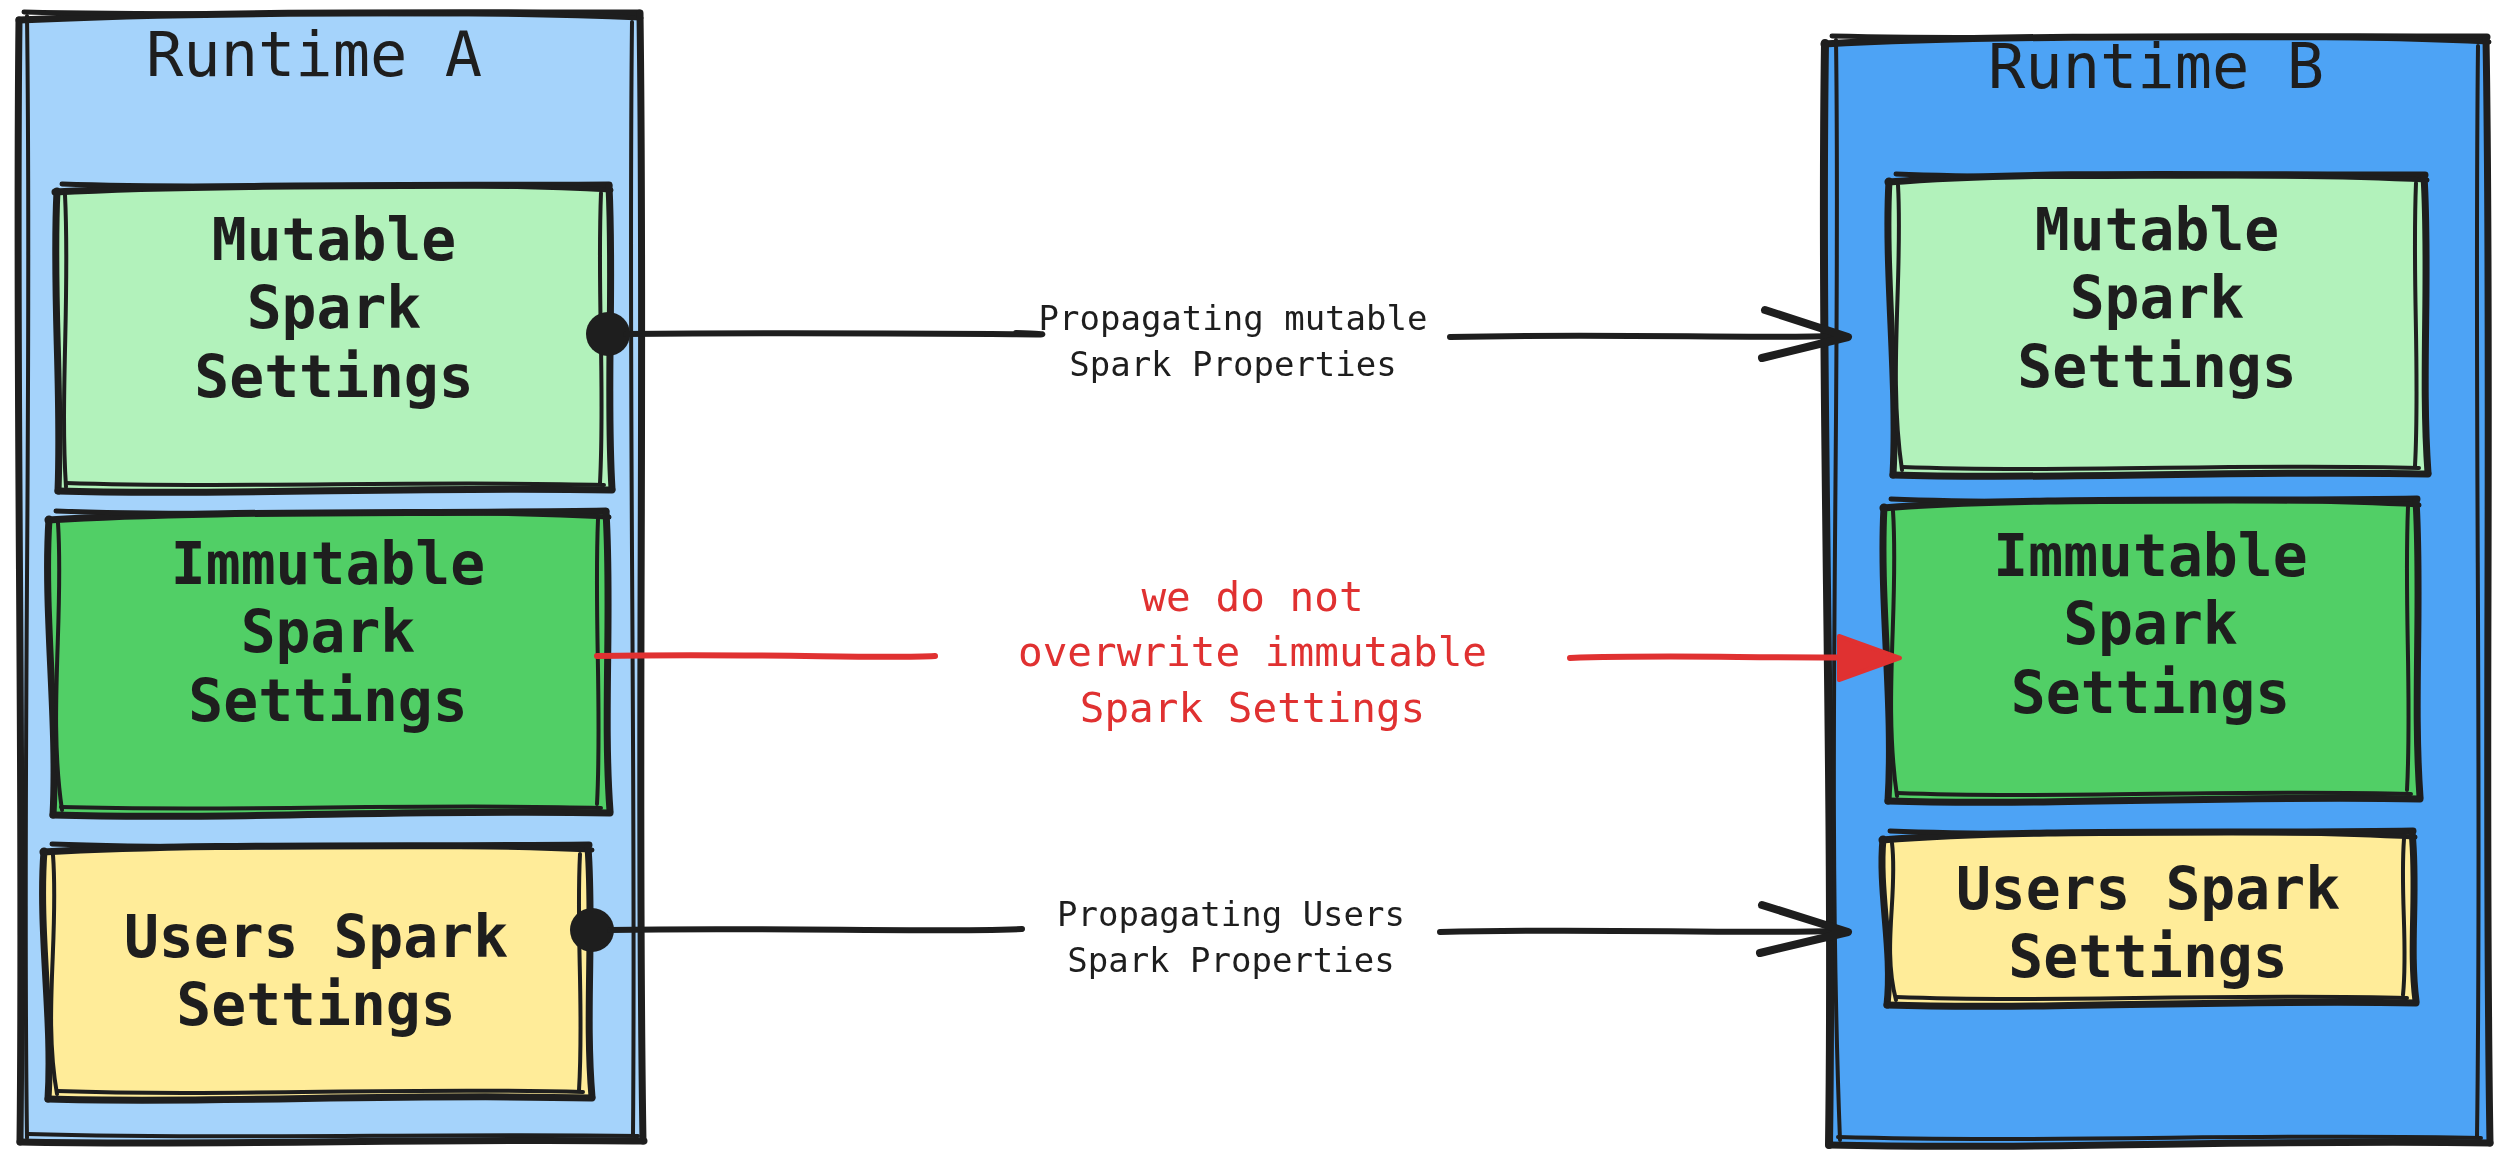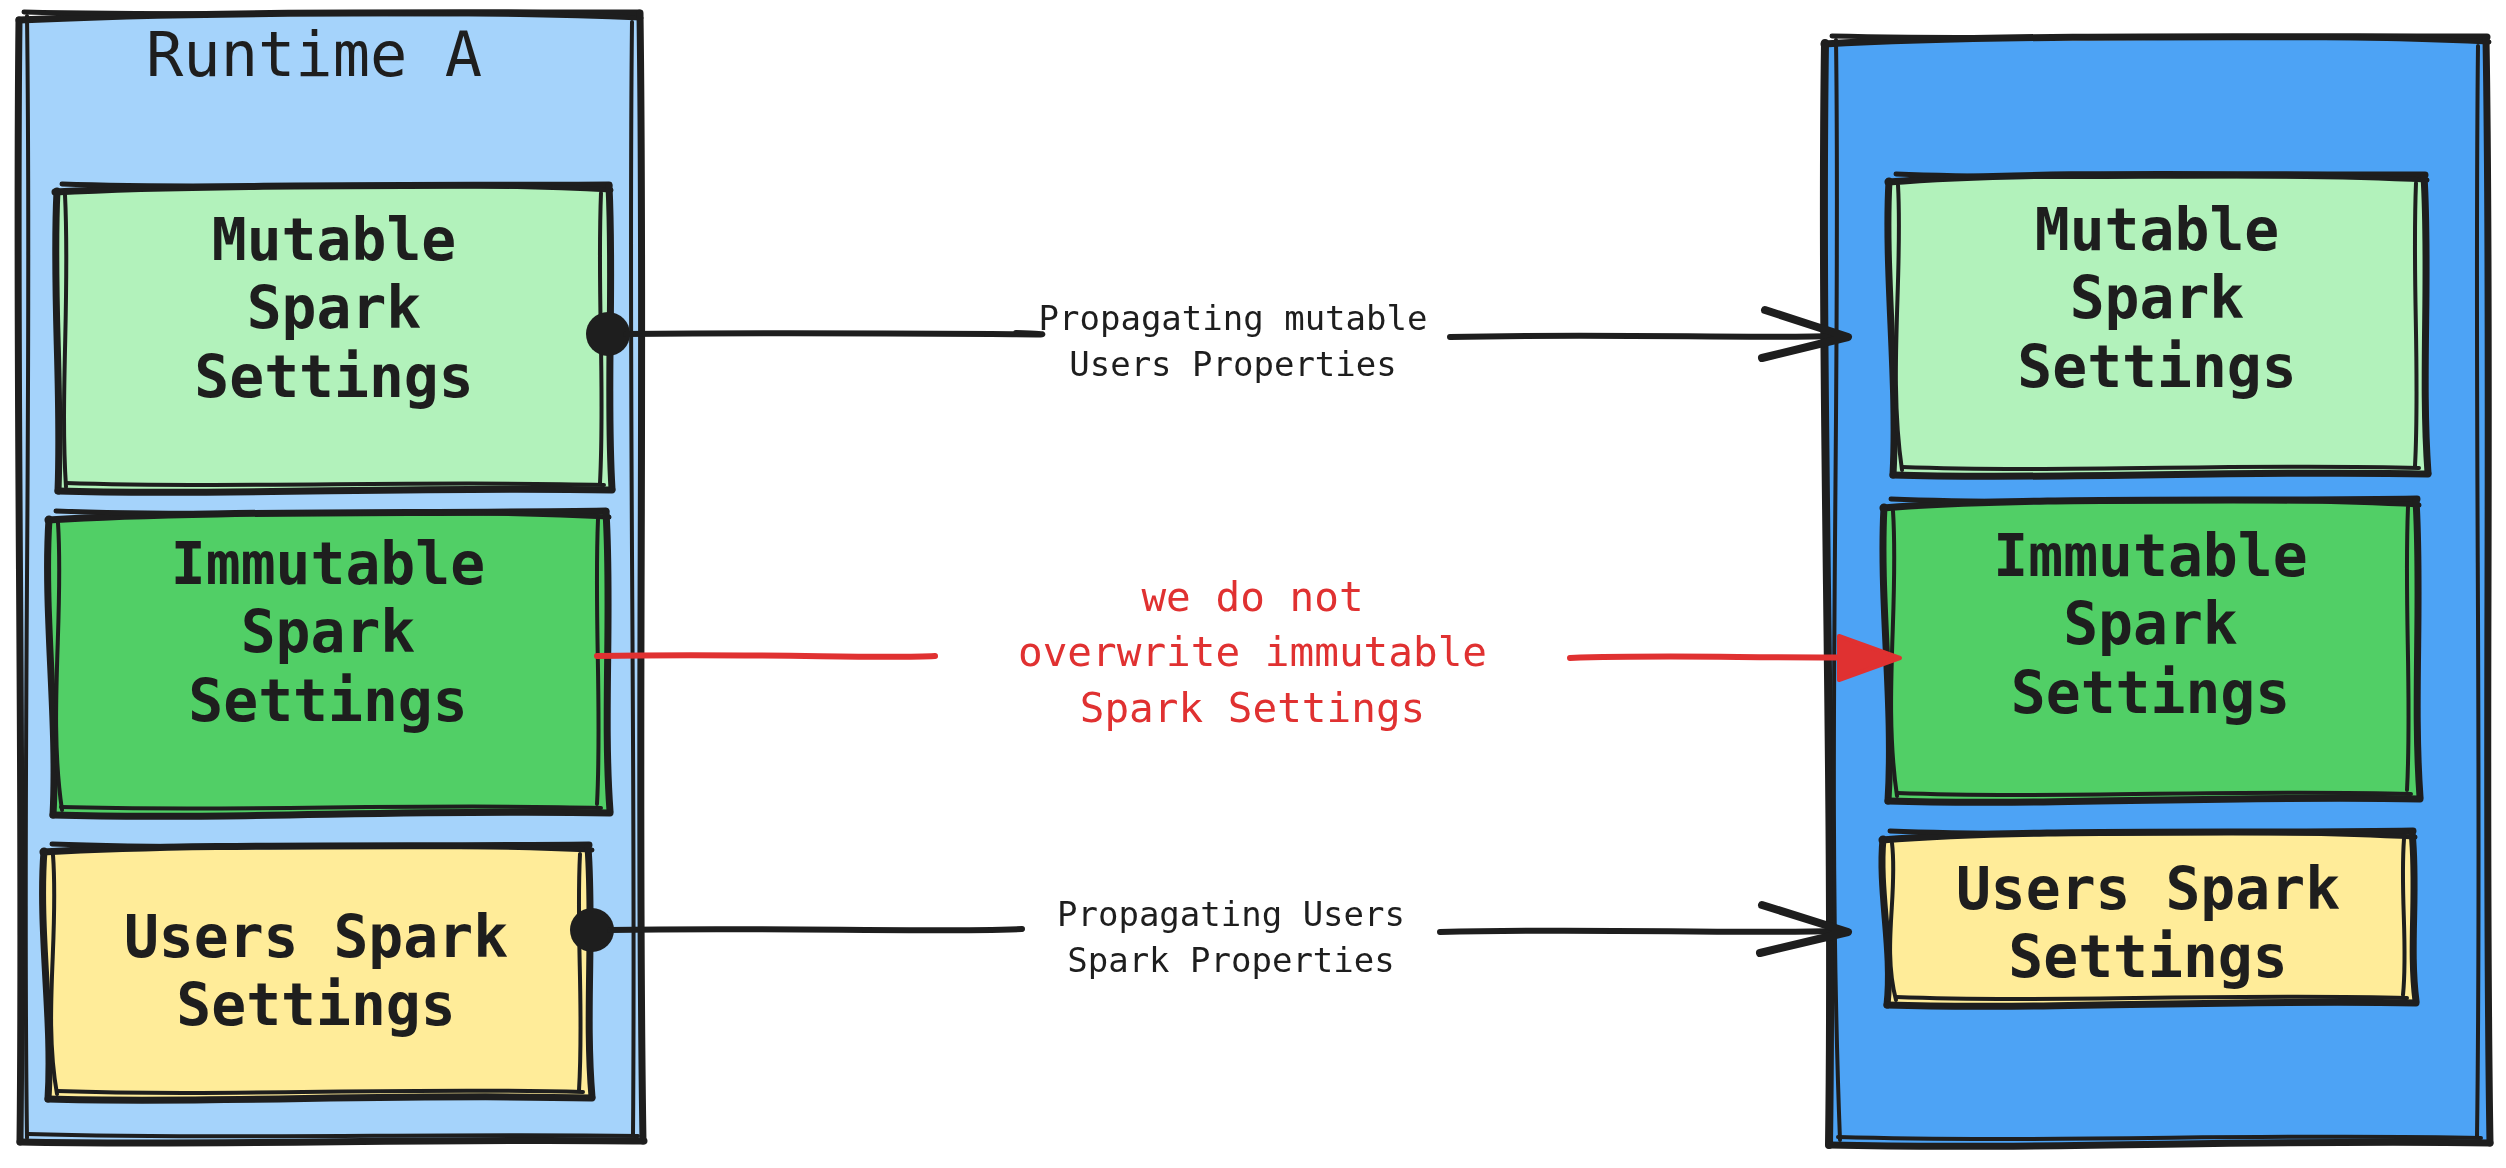--- a/index.html
+++ b/index.html
@@ -144,32 +144,33 @@
 
   <div class="lbl box-title" style="left:58px;top:206px;width:552px;">Mutable
 Spark
 Settings</div>
   <div class="lbl box-title" style="left:50px;top:530px;width:556px;">Immutable
 Spark
 Settings</div>
   <div class="lbl box-title" style="left:30px;top:903px;width:572px;">Users Spark
 Settings</div>
 
+  <div class="lbl panel-title" style="left:1826px;top:30px;width:660px;">Runtime B</div>
 
   <div class="lbl box-title" style="left:1890px;top:196px;width:534px;">Mutable
 Spark
 Settings</div>
   <div class="lbl box-title" style="left:1885px;top:522px;width:531px;">Immutable
 Spark
 Settings</div>
   <div class="lbl box-title" style="left:1874px;top:855px;width:548px;">Users Spark
 Settings</div>
 
   <div class="lbl edge-label" style="left:1016px;top:296px;width:434px;">Propagating mutable
-Users Properties</div>
+Spark Properties</div>
 
   <div class="lbl edge-label-red" style="left:935px;top:570px;width:635px;">we do not
 overwrite immutable
 Spark Settings</div>
 
   <div class="lbl edge-label" style="left:1022px;top:892px;width:418px;">Propagating Users
 Spark Properties</div>
 
 </div>
 

